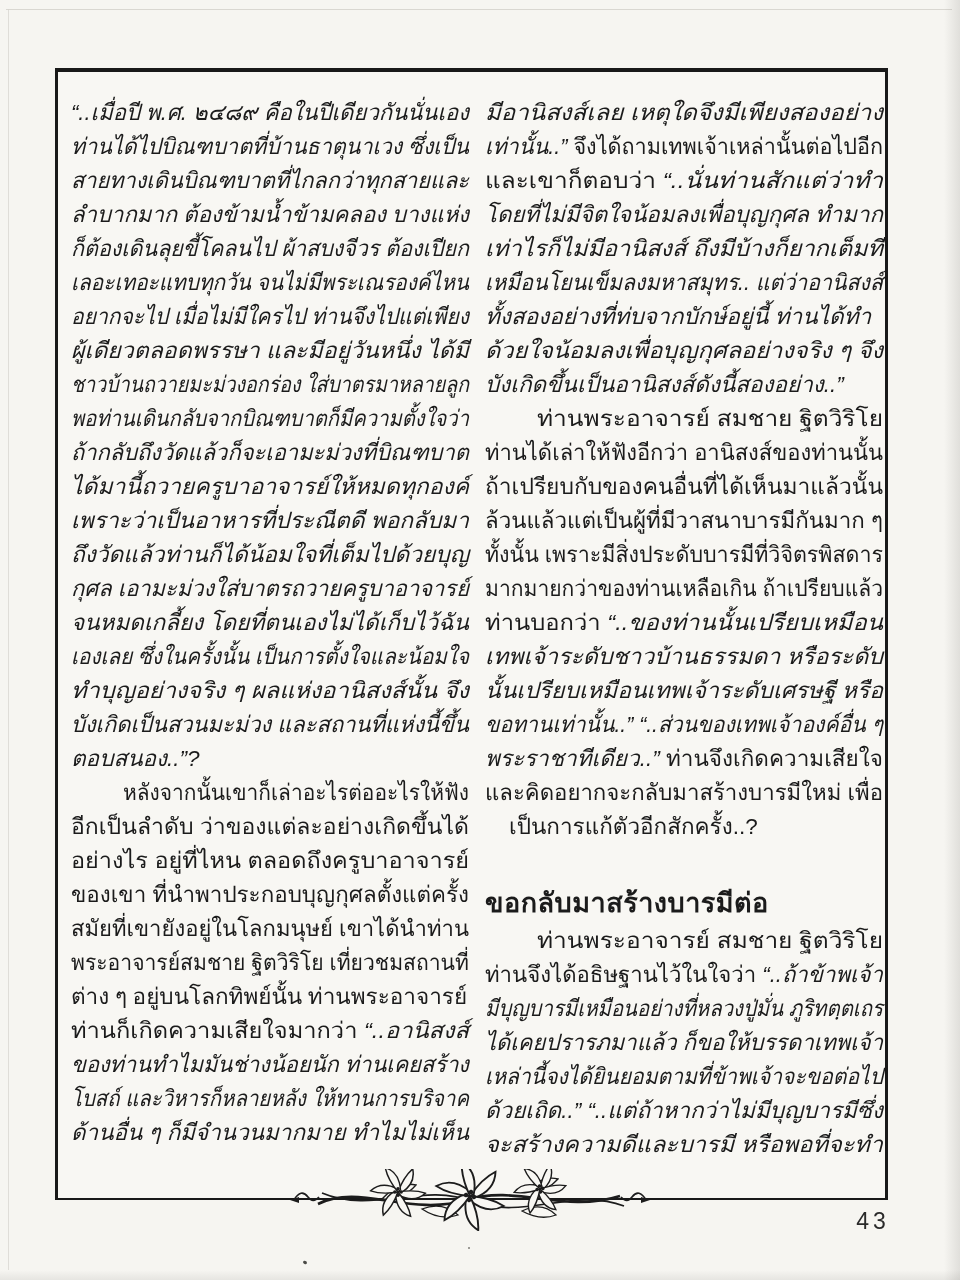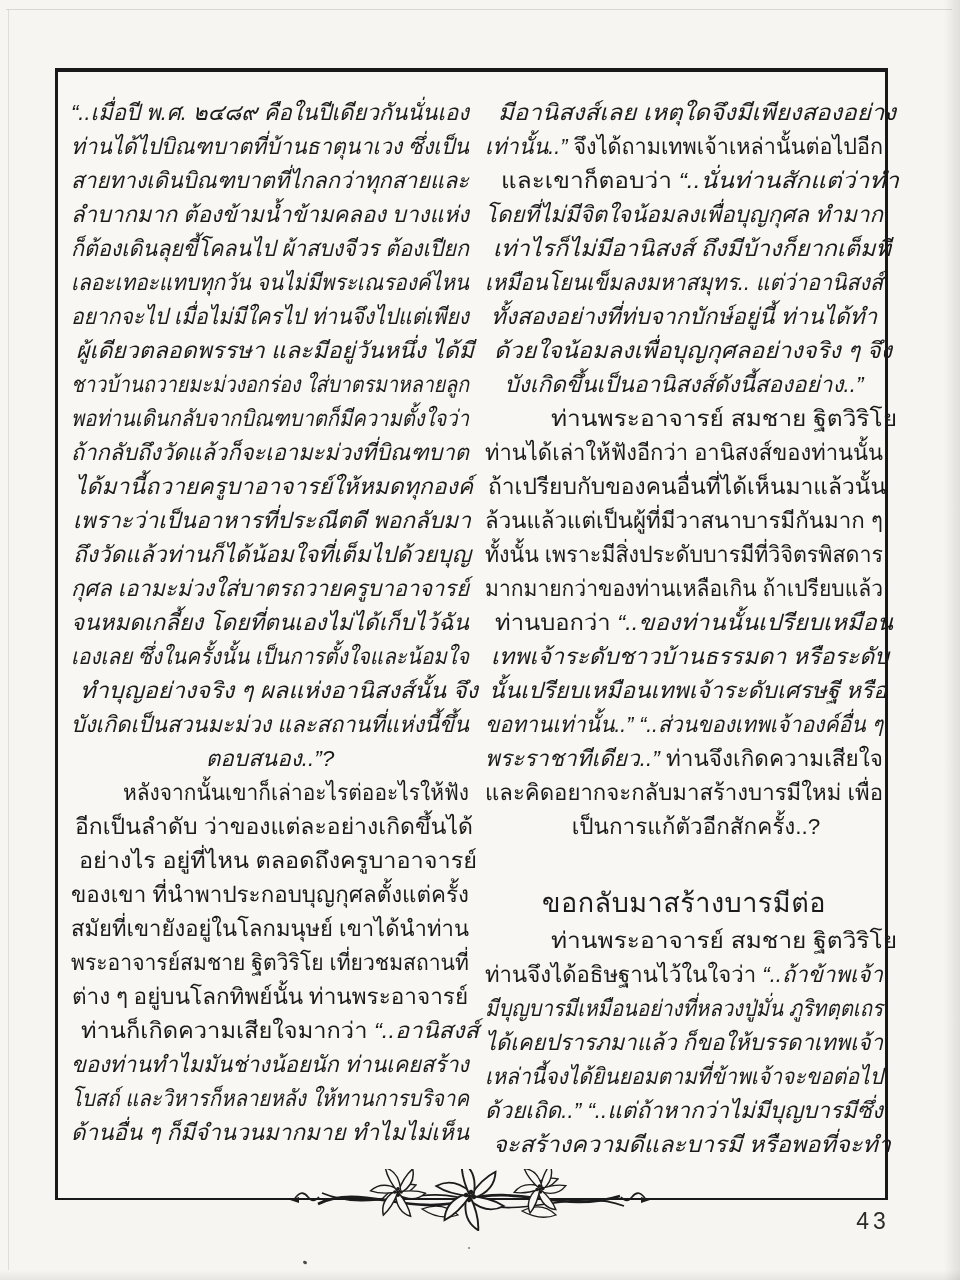--- a/index.html
+++ b/index.html
@@ -18,25 +18,25 @@
     background:linear-gradient(to bottom,rgba(0,0,0,0),rgba(90,88,84,.10));}
 
   .frame{
     position:absolute;left:55px;top:68px;width:833px;height:1132px;
     box-sizing:border-box;
     border:3px solid #191919;border-top-width:4px;border-bottom-width:2px;
     padding:24px 12px 0 13px;
     display:flex;gap:16px;
     background:#f8f7f3;
   }
-  .col{width:398px;flex:0 0 398px;text-align:center;}
+  .col{width:398px;flex:0 0 398px;}
   .tl{height:34px;line-height:34px;font-size:22.5px;white-space:nowrap;}
   .tl .ln{display:inline-block;transform-origin:0 62%;}
   .ind .ln{margin-left:52px;}
-  .hd{font-weight:normal;font-size:27px;height:42px;line-height:42px;margin-top:38px;letter-spacing:.5px;}
+  .hd{font-weight:bold;font-size:27px;height:42px;line-height:42px;margin-top:38px;letter-spacing:.5px;}
   .it{font-style:italic;}
 
   .ornament{position:absolute;left:290px;top:1169px;width:360px;height:62px;}
 
   .pageno{
     position:absolute;left:838px;top:1208px;width:70px;
     font-size:23px;letter-spacing:4px;color:#2a2a2a;text-align:center;
   }
 
   

